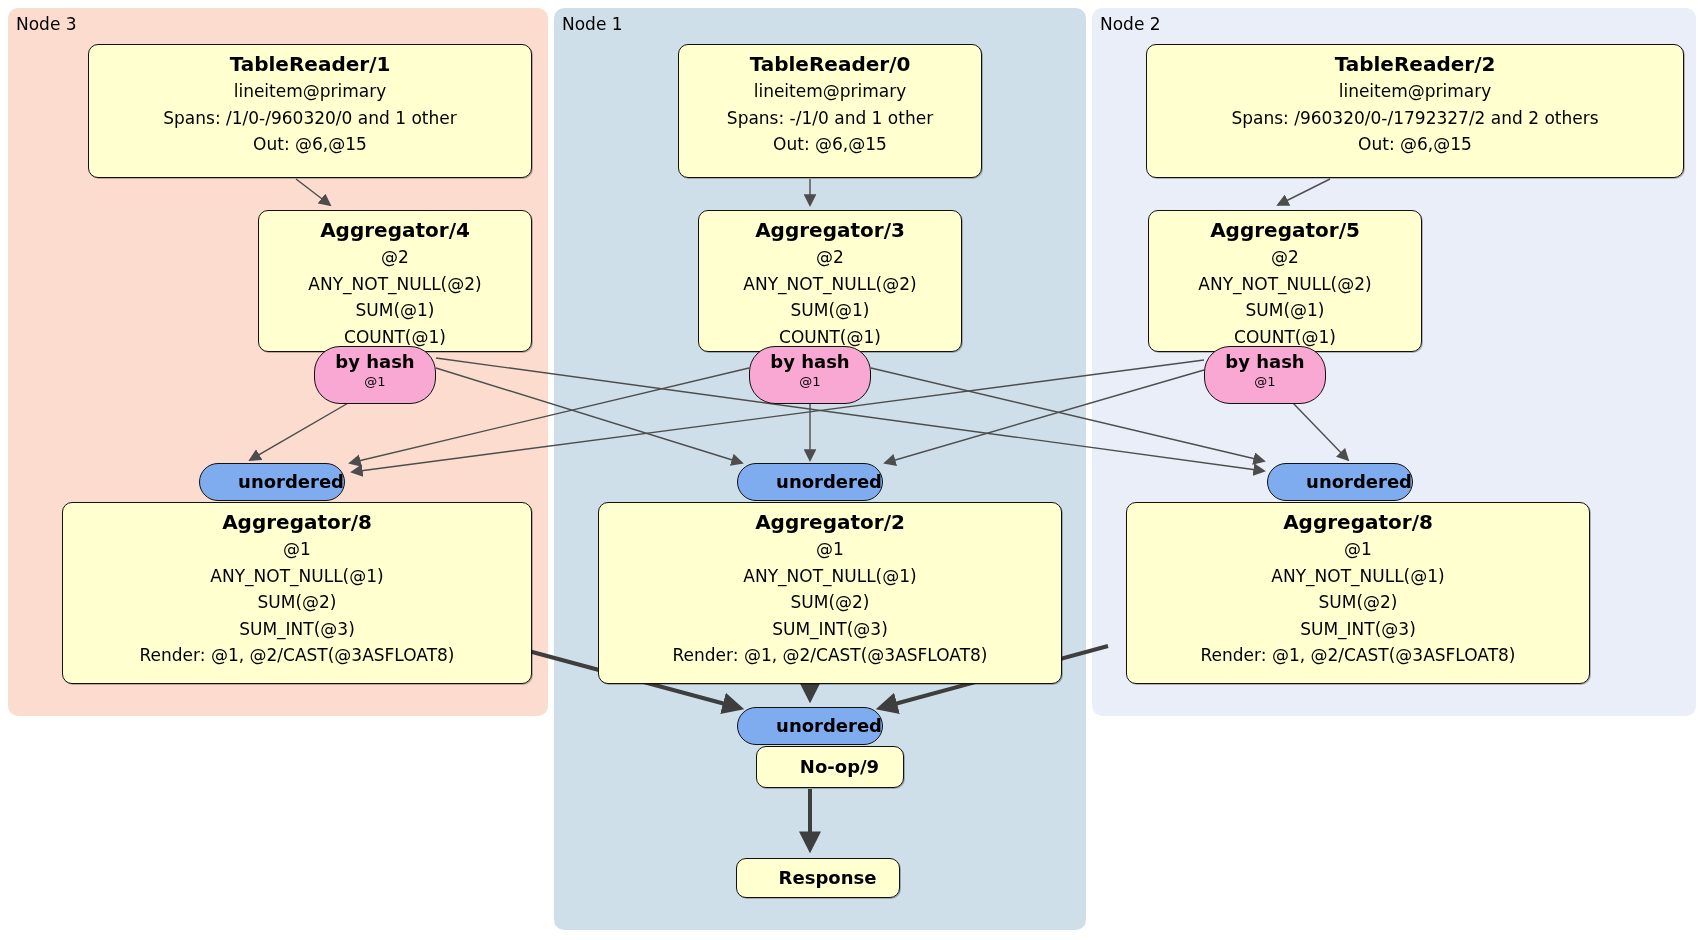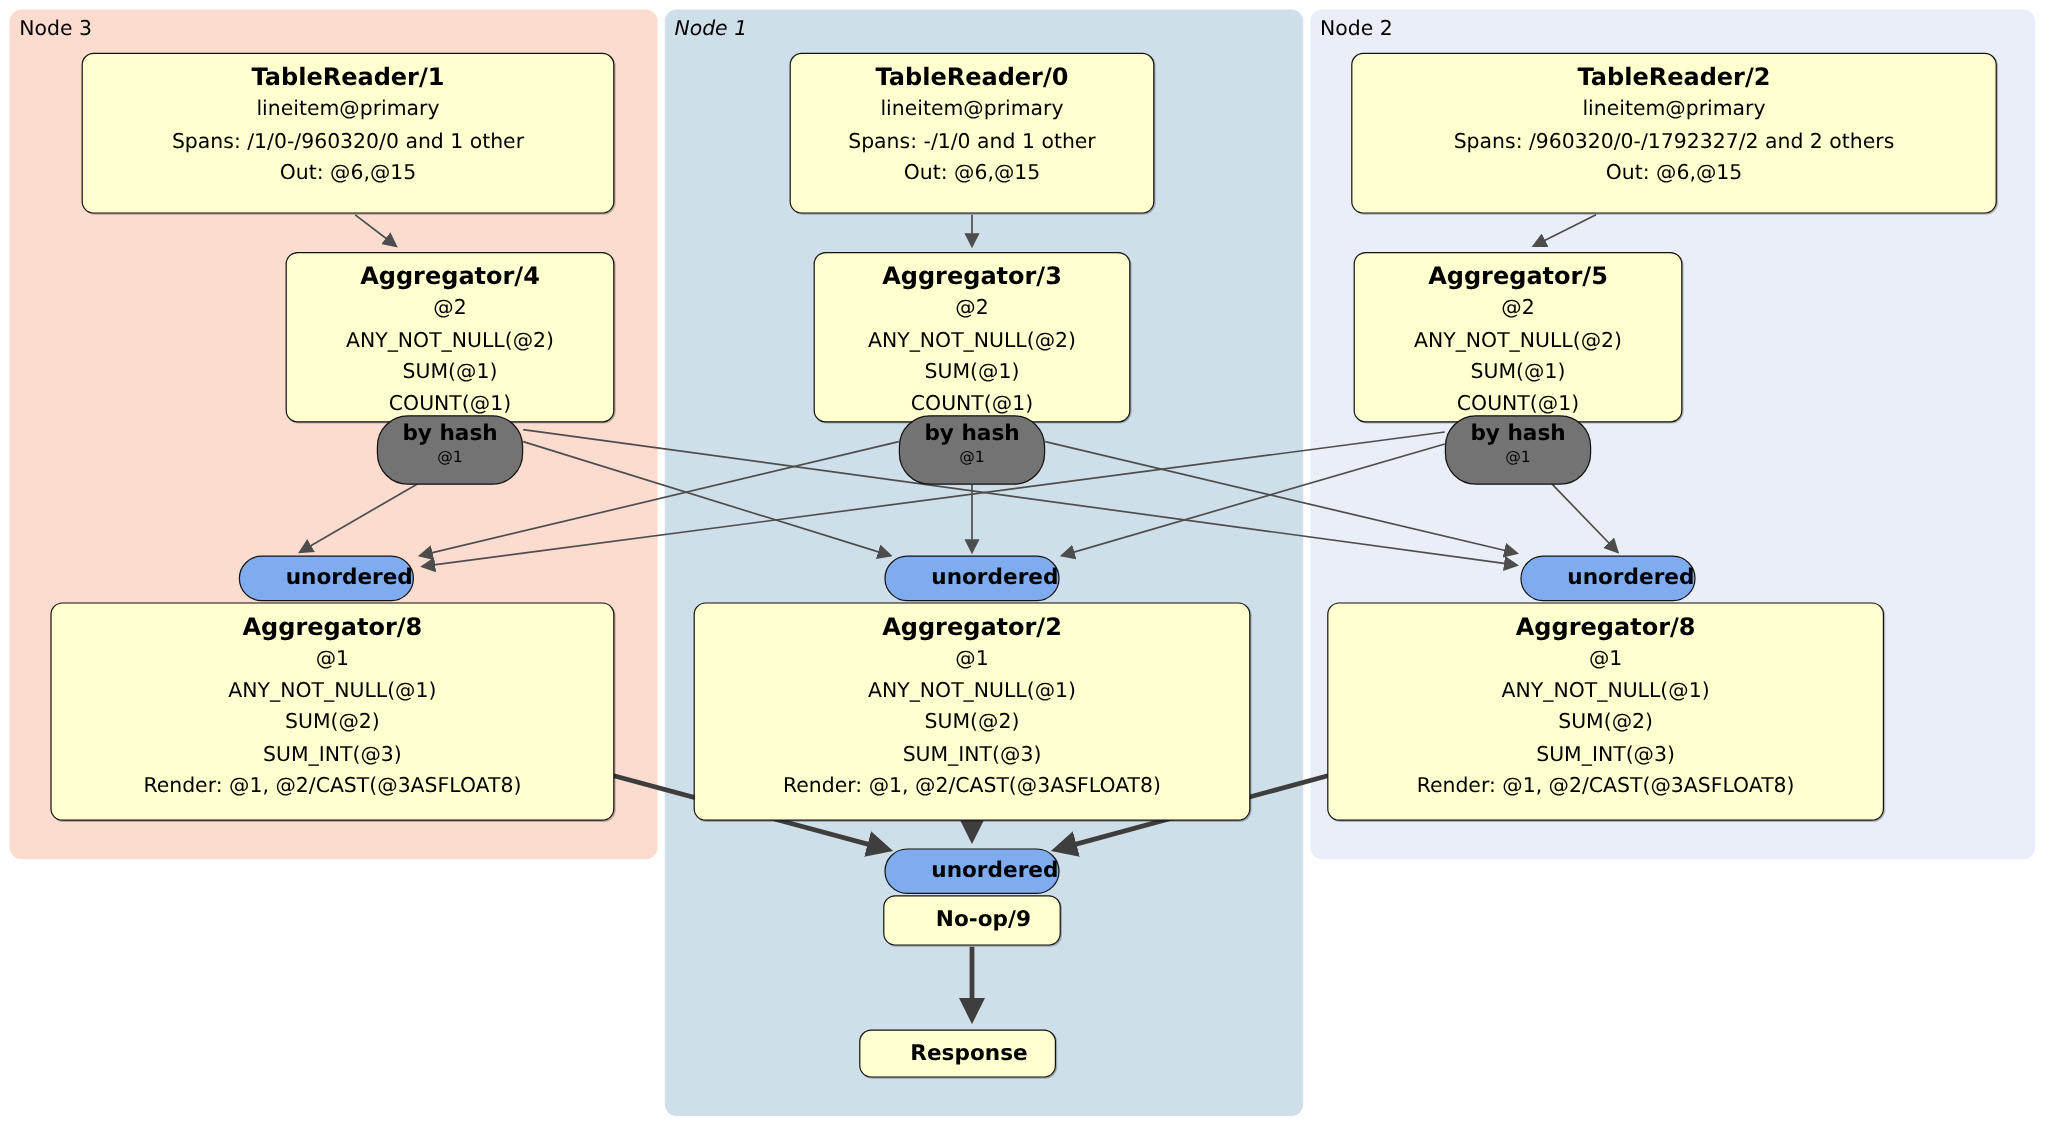--- a/index.html
+++ b/index.html
@@ -6,32 +6,33 @@
   #canvas{
     position:relative;width:1708px;height:940px;overflow:hidden;
     font-family:"DejaVu Sans","Liberation Sans",sans-serif;color:#000;
   }
   .region{position:absolute;border-radius:10px;}
   .region-label{position:absolute;font-size:17px;color:#000;}
   #region-node3{left:8px;top:8px;width:540px;height:708px;background:#fbdcce;}
   #region-node1{left:554px;top:8px;width:532px;height:922px;background:#cfdfe9;}
   #region-node2{left:1092px;top:8px;width:604px;height:708px;background:#e9eef8;}
   #label-node3{left:16px;top:14px;}
-  #label-node1{left:562px;top:14px;font-style:italic;}
+  #label-node1{left:562px;top:14px;}
   #label-node2{left:1100px;top:14px;}
   svg.edges{position:absolute;left:0;top:0;pointer-events:none;}
   .node{
     position:absolute;background:#ffffcf;border:1.5px solid #111;
     border-radius:10px;text-align:center;padding-top:5px;box-sizing:border-box;
     box-shadow:1px 1px 0 rgba(0,0,0,0.25);
+    margin-left:20px;
   }
   .node-title{font-weight:bold;font-size:20px;line-height:28px;}
   .ln{font-size:17px;line-height:26.5px;white-space:nowrap;}
   .router{
-    position:absolute;background:#737373;border:1.5px solid #111;border-radius:26px;
+    position:absolute;background:#f9a8d4;border:1.5px solid #111;border-radius:26px;
     text-align:center;box-sizing:border-box;padding-top:3px;
   }
   .router-label{font-weight:bold;font-size:18px;line-height:24px;}
   .router-sub{font-size:13px;line-height:16px;}
   .stream{
     position:absolute;background:#7fabef;border:1.5px solid #111;border-radius:19px;
     text-align:right;box-sizing:border-box;font-weight:bold;font-size:18px;line-height:35px;
   }
   .terminal{padding-top:0;}
   .terminal .node-title{font-size:18px;line-height:40px;padding-left:19px;}

